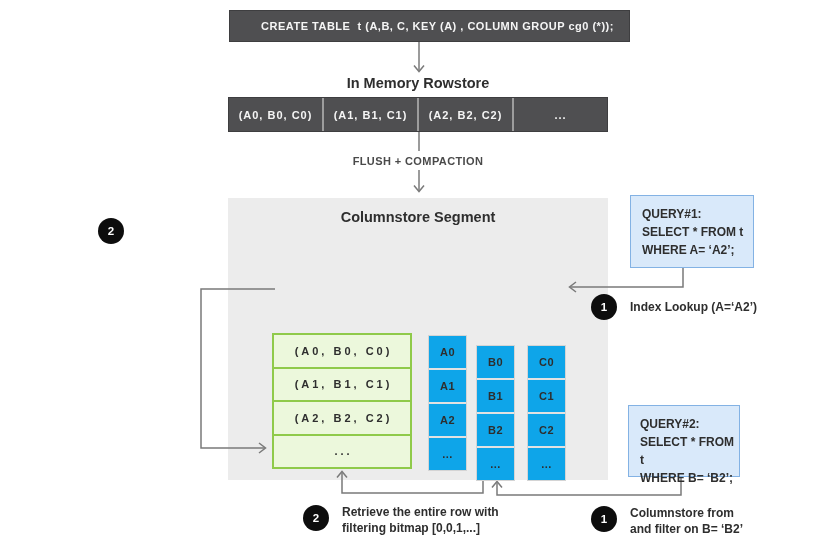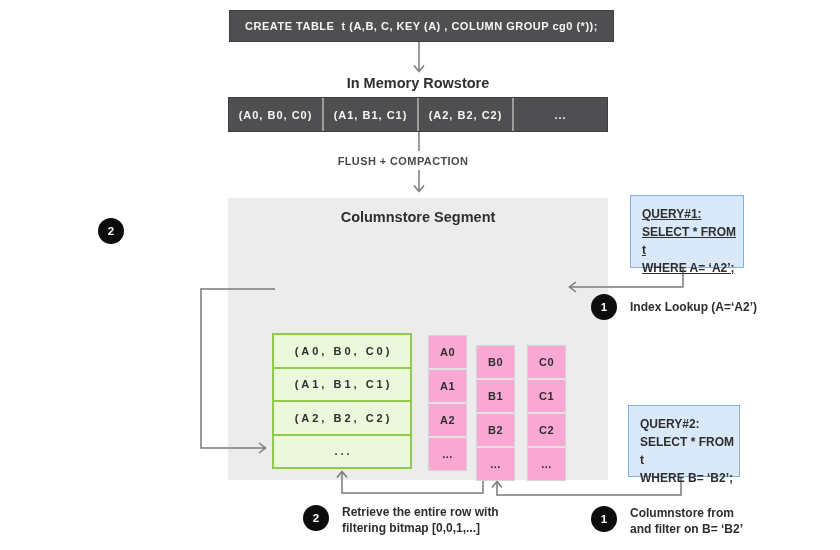--- a/index.html
+++ b/index.html
@@ -9,34 +9,34 @@
   }
   .abs{position:absolute;}
   
   .wires{position:absolute;left:0;top:0;width:840px;height:550px;z-index:2;pointer-events:none;}
   .wires path, .wires polyline{fill:none;stroke:var(--line);stroke-width:1.5;}
   
   .bar-create{
     left:229px;top:10px;width:383px;height:30px;z-index:3;
     background:var(--dark_bar);border:1px solid var(--dark_border);
     display:flex;align-items:center;justify-content:center;
-    color:#f5f5f5;font-size:11px;letter-spacing:.5px;white-space:pre;
+    color:#f5f5f5;font-size:11px;letter-spacing:.5px;white-space:pre;padding-left:16px;
   }
   .rowstore-title{left:228px;top:75px;width:380px;z-index:3;text-align:center;font-size:14.5px;color:#2e2e2e;}
   .bar-rowstore{
     left:228px;top:97px;width:380px;height:35px;z-index:3;
     background:var(--dark_bar);border:1px solid var(--dark_border);
     display:flex;box-sizing:border-box;
   }
   .bar-rowstore .cell{
     flex:1;display:flex;align-items:center;justify-content:center;
     color:#f5f5f5;font-size:11px;letter-spacing:1px;
   }
   .bar-rowstore .cell + .cell{border-left:2px solid var(--cell_divider);}
-  .flush-label{left:213px;top:155px;width:380px;z-index:3;text-align:center;font-size:11px;color:#4a4a4a;letter-spacing:.4px;}
+  .flush-label{left:228px;top:155px;width:380px;z-index:3;text-align:center;font-size:11px;color:#4a4a4a;letter-spacing:.4px;}
   
   .segment{left:228px;top:198px;width:380px;height:282px;background:var(--segment_bg);z-index:1;}
   .segment-title{left:228px;top:209px;width:380px;z-index:3;text-align:center;font-size:14.5px;color:#2e2e2e;}
   .index-stack{
     left:275px;top:242px;width:288px;z-index:3;background:#fff;
     border:1px solid var(--box_border);box-sizing:border-box;
   }
   .index-stack .row{
     height:31px;display:flex;align-items:center;justify-content:center;font-size:12px;color:#2e2e2e;
   }
@@ -46,32 +46,32 @@
     left:272px;top:333px;width:140px;z-index:3;box-sizing:border-box;
     background:var(--green_fill);border:2px solid var(--green_border);
   }
   .green-col .gcell{
     height:31.5px;display:flex;align-items:center;justify-content:center;
     font-size:11px;color:#2e2e2e;letter-spacing:3px;padding-left:3px;
   }
   .green-col .gcell + .gcell{border-top:2px solid var(--green_border);}
   
   .wcol{
-    top:335px;width:39px;z-index:3;background:#f9a8d4;box-sizing:border-box;
+    top:335px;width:39px;z-index:3;background:#0ea5e9;box-sizing:border-box;
     border:1px solid var(--box_border);
   }
   .wcol .wcell{height:32px;display:flex;align-items:center;justify-content:center;font-size:11px;color:#2e2e2e;letter-spacing:.5px;}
   .wcol .wcell + .wcell{border-top:2px solid #e2e2e2;}
   .col-a{left:428px;} .col-b{left:476px;margin-top:10px;} .col-c{left:527px;margin-top:10px;}
   
   .query-box{
     z-index:3;background:var(--blue_fill);border:1.5px solid var(--blue_border);
     box-sizing:border-box;padding:9px 4px 0 11px;font-size:12px;line-height:18px;color:#2e2e2e;
   }
-  .q1{left:630px;top:195px;width:114px;height:73px;text-decoration:underline;}
+  .q1{left:630px;top:195px;width:124px;height:73px;}
   .q2{left:628px;top:405px;width:112px;height:72px;}
   
   .badge{
     z-index:4;width:26px;height:26px;border-radius:50%;background:var(--badge);
     display:flex;align-items:center;justify-content:center;color:#fff;font-size:11.5px;
   }
   
   .note{z-index:3;font-size:12px;line-height:15.5px;color:#2e2e2e;}
   .note-index{left:630px;top:300px;}
   .note-left{left:135px;top:219px;}

